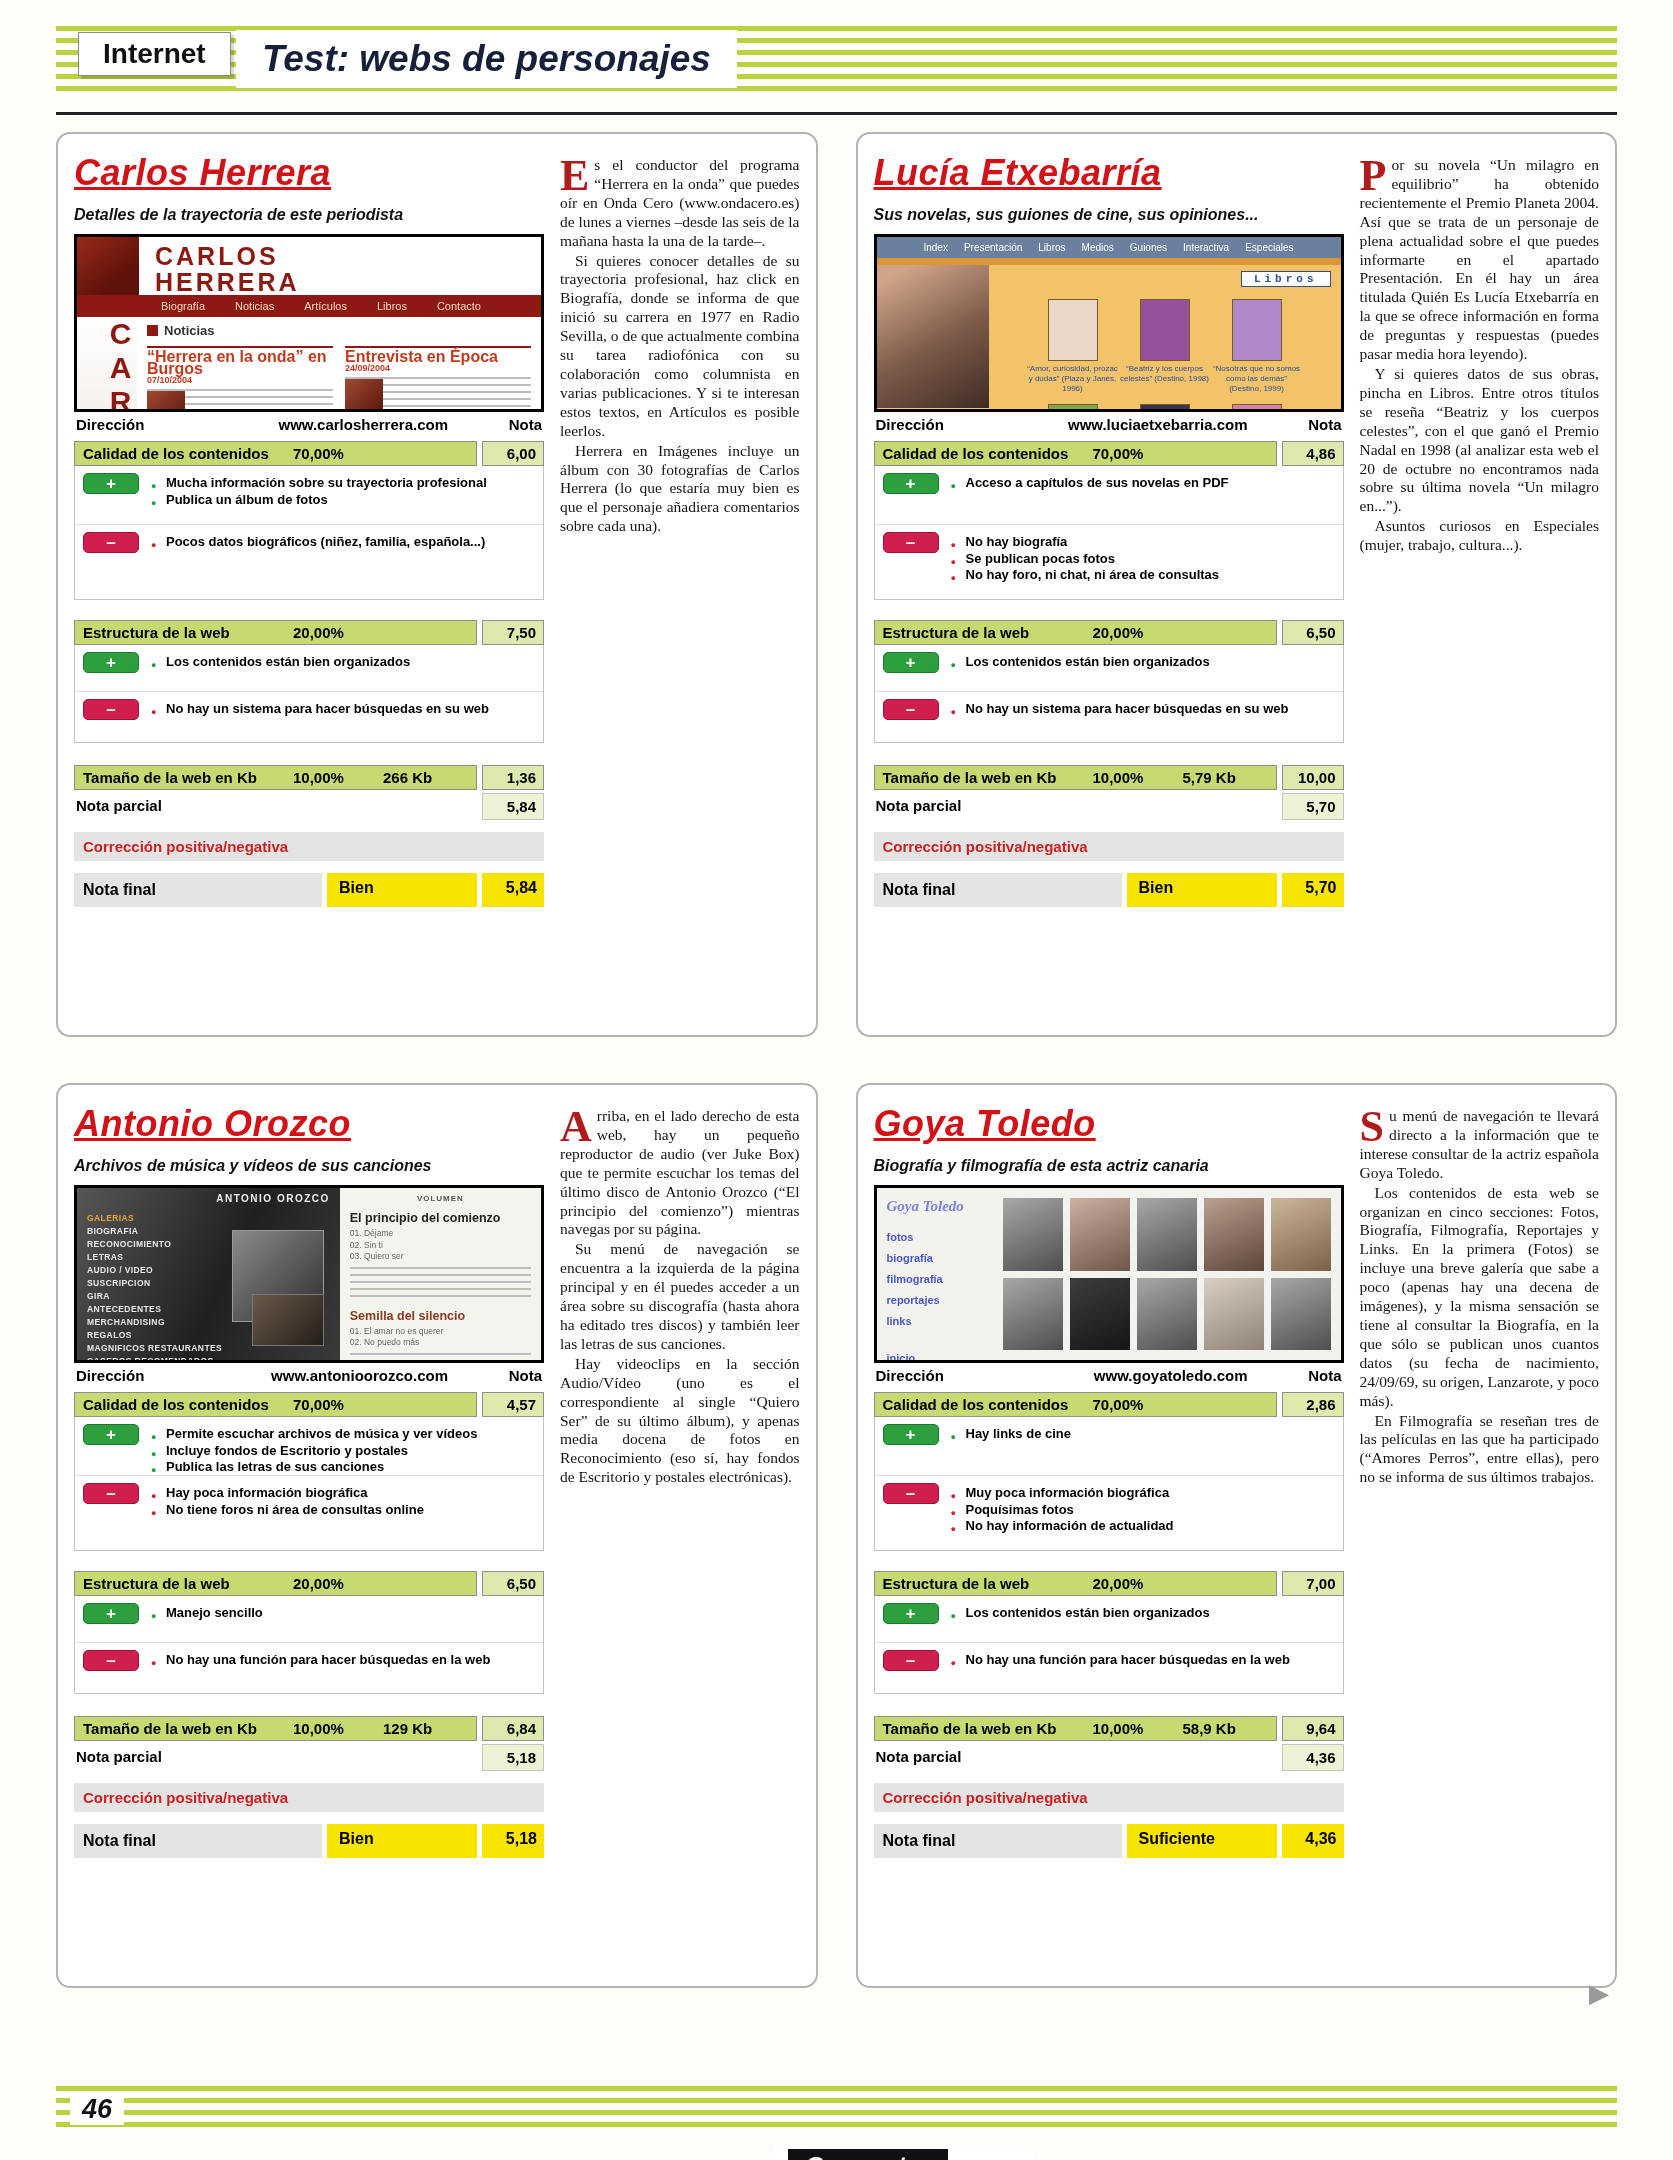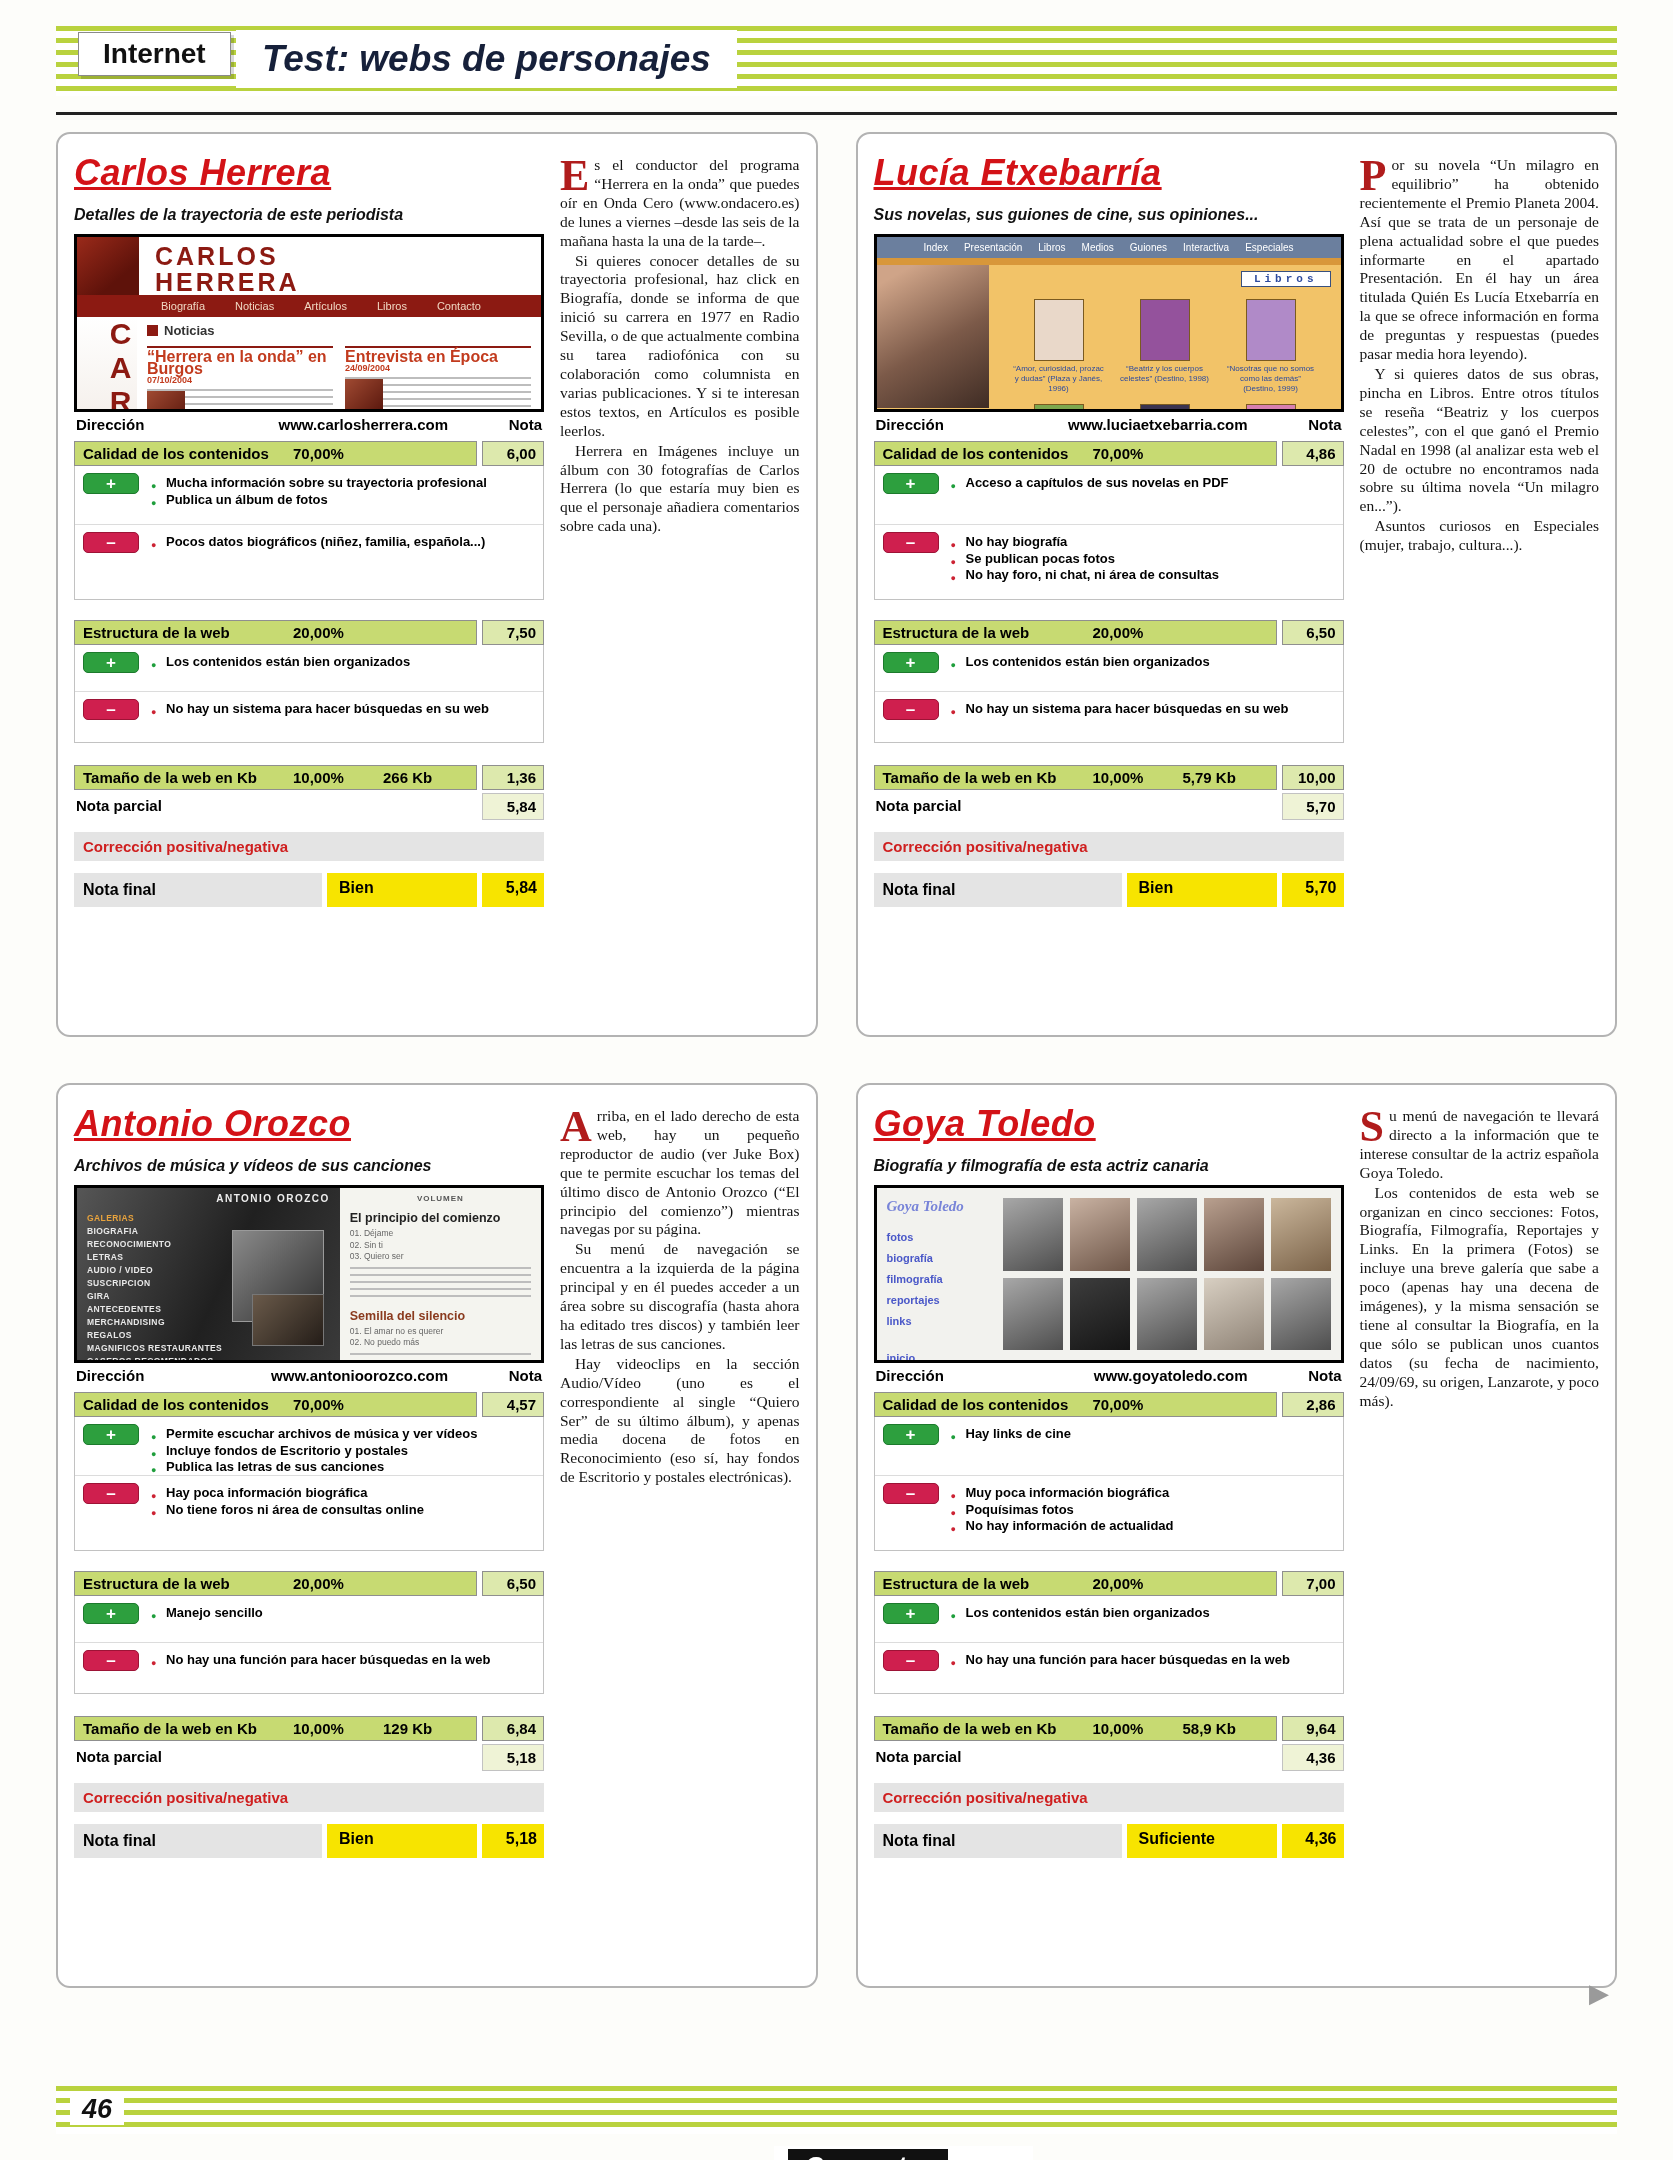--- a/index.html
+++ b/index.html
@@ -49,21 +49,21 @@
   
   .shot-lucia { background:#f2c368; }
   .le-nav { display:flex; justify-content:center; gap:16px; background:#6b7f9e; color:#fff; font-size:10px; padding:5px 8px; }
   .le-sub { height:7px; background:#d8973a; }
   .le-main { display:flex; height:calc(100% - 29px); }
   .le-photo { width:112px; background:linear-gradient(150deg,#cfa488 10%,#7c5a49 55%,#3f2c24); }
   .le-right { flex:1; position:relative; padding:8px 10px; }
   .le-label { position:absolute; top:6px; right:10px; background:#fff; border:1px solid #38507e;
     color:#2d4a9e; font-family:"Liberation Mono", monospace; font-weight:bold; font-size:11px;
     letter-spacing:4px; padding:1px 12px; }
-  .le-books { display:flex; gap:14px; justify-content:center; }
+  .le-books { display:flex; gap:0; justify-content:center; }
   .le-books.row1 { margin-top:26px; }
   .le-books.row2 { margin-top:10px; }
   .le-book { width:92px; }
   .le-cover { width:50px; height:62px; margin:0 auto; border:1px solid #7a5a20; }
   .row2 .le-cover { height:44px; }
   .row1 .le-book:nth-child(1) .le-cover { background:#e9d8c9; }
   .row1 .le-book:nth-child(2) .le-cover { background:#94529c; }
   .row1 .le-book:nth-child(3) .le-cover { background:#b08ac8; }
   .row2 .le-book:nth-child(1) .le-cover { background:#7da84e; }
   .row2 .le-book:nth-child(2) .le-cover { background:#3a3350; }
@@ -695,20 +695,21 @@
           <span class="fr-label">Nota final</span>
           <span class="fr-rating">Suficiente</span>
           <span class="fr-score">4,36</span>
         </div>
       </div>
 
       <div class="textcol">
         <p><span class="dropcap">S</span><span>u menú de navegación te llevará directo a la información que te interese consultar de la actriz española Goya Toledo.</span></p>
         <div class="rest">
             <p>Los contenidos de esta web se organizan en cinco secciones: Fotos, Biografía, Filmografía, Reportajes y Links. En la primera (Fotos) se incluye una breve galería que sabe a poco (apenas hay una decena de imágenes), y la misma sensación se tiene al consultar la Biografía, en la que sólo se publican unos cuantos datos (su fecha de nacimiento, 24/09/69, su origen, Lanzarote, y poco más).</p>
+            <p>En Filmografía se reseñan tres de las películas en las que ha participado (“Amores Perros”, entre ellas), pero no se informa de sus últimos trabajos.</p>
           </div>
       </div>
     </section>
 
   </div>
 
   <div class="cont-arrow">▶</div>
 
   <div class="footer-stripes">
     <div class="page-num">46</div>

